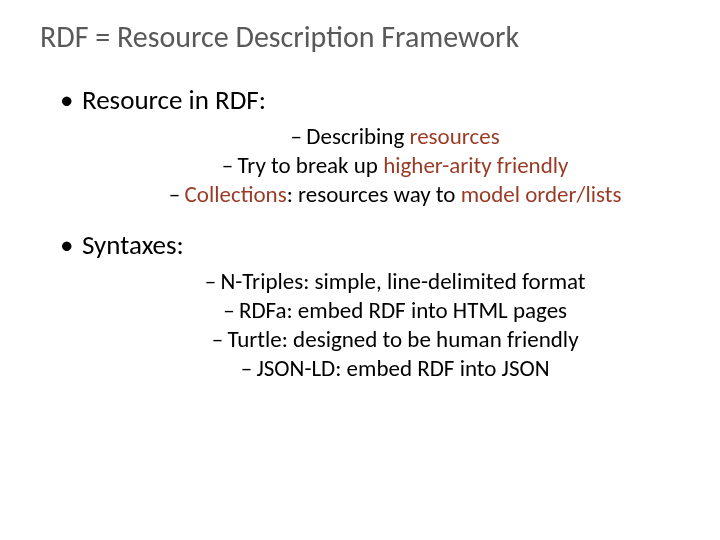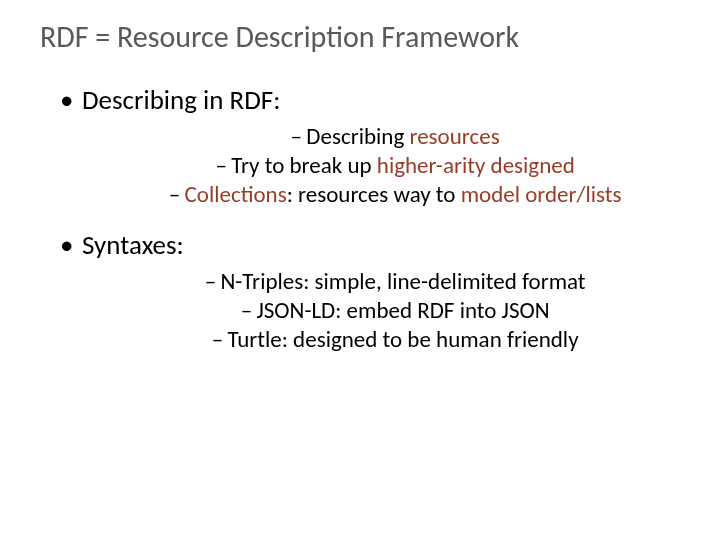--- a/index.html
+++ b/index.html
@@ -59,33 +59,34 @@
 </style>
 </head>
 <body>
 
 <div class="slide">
   <h1 class="title">RDF = Resource Description Framework</h1>
 
   <ul class="top">
     <li>
       <div class="top-line">
-        <span class="bullet">•</span><span>Describing in RDF:</span>
+        <span class="bullet">•</span><span>Resource in RDF:</span>
       </div>
       <ul class="sub">
         <li><span class="dash">–</span><span>Describing </span><span class="hl">resources</span></li>
-        <li><span class="dash">–</span><span>Try to break up </span><span class="hl">higher-arity designed</span></li>
+        <li><span class="dash">–</span><span>Try to break up </span><span class="hl">higher-arity friendly</span></li>
         <li><span class="dash">–</span><span class="hl">Collections</span><span>: resources way to </span><span class="hl">model order/lists</span></li>
       </ul>
     </li>
 
     <li>
       <div class="top-line">
         <span class="bullet">•</span><span>Syntaxes:</span>
       </div>
       <ul class="sub">
         <li><span class="dash">–</span><span>N-Triples: simple, line-delimited format</span></li>
+        <li><span class="dash">–</span><span>RDFa: embed RDF into HTML pages</span></li>
+        <li><span class="dash">–</span><span>Turtle: designed to be human friendly</span></li>
         <li><span class="dash">–</span><span>JSON-LD: embed RDF into JSON</span></li>
-        <li><span class="dash">–</span><span>Turtle: designed to be human friendly</span></li>
       </ul>
     </li>
   </ul>
 </div>
 
 </body></html>

